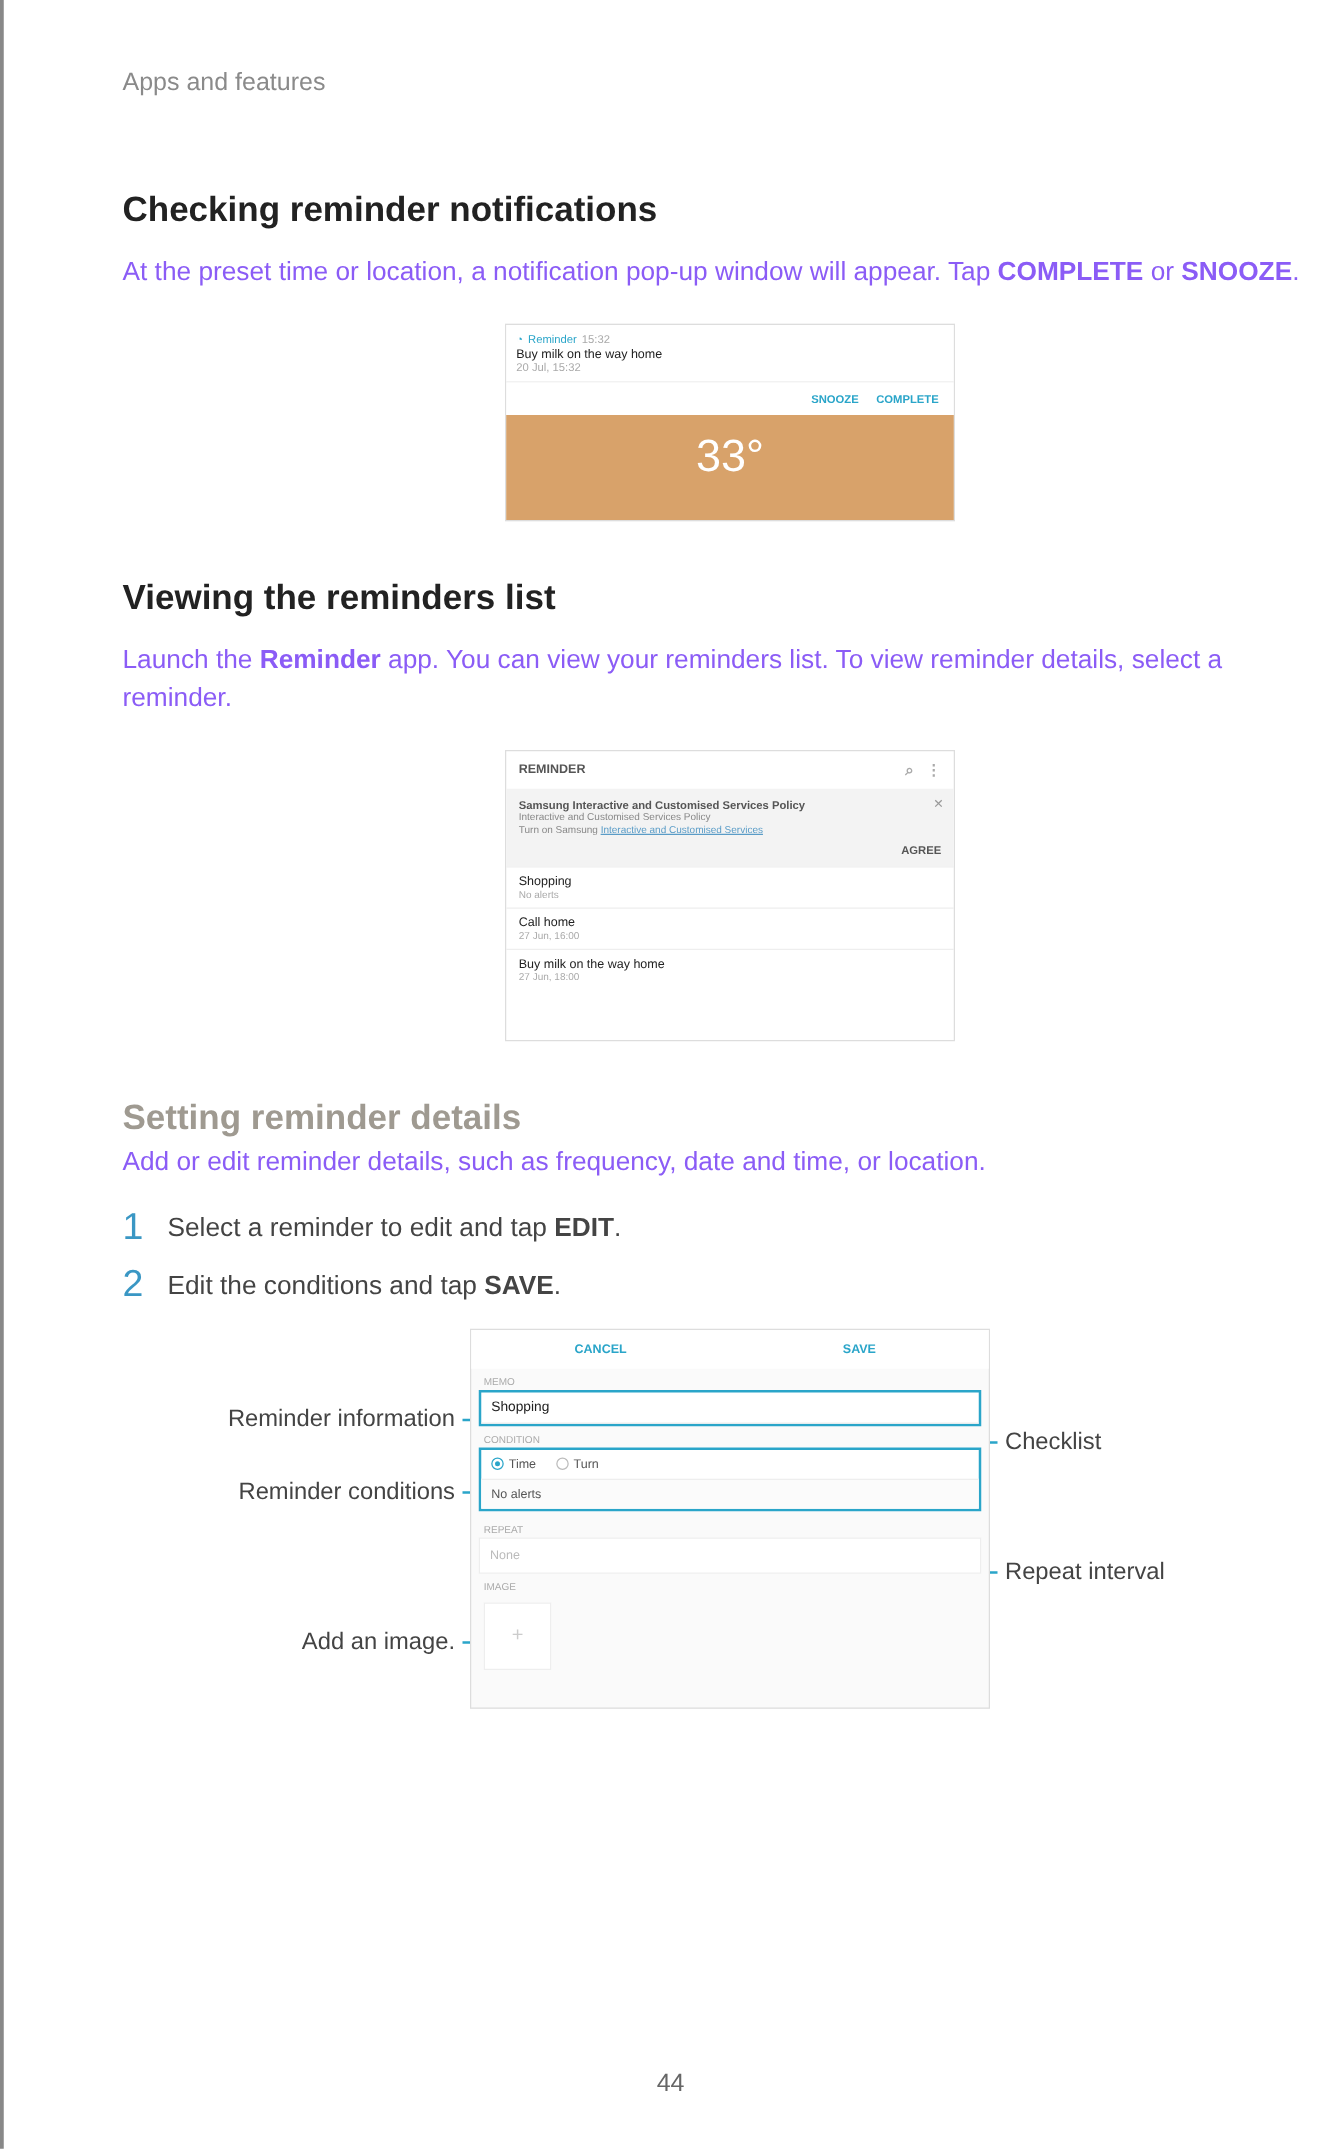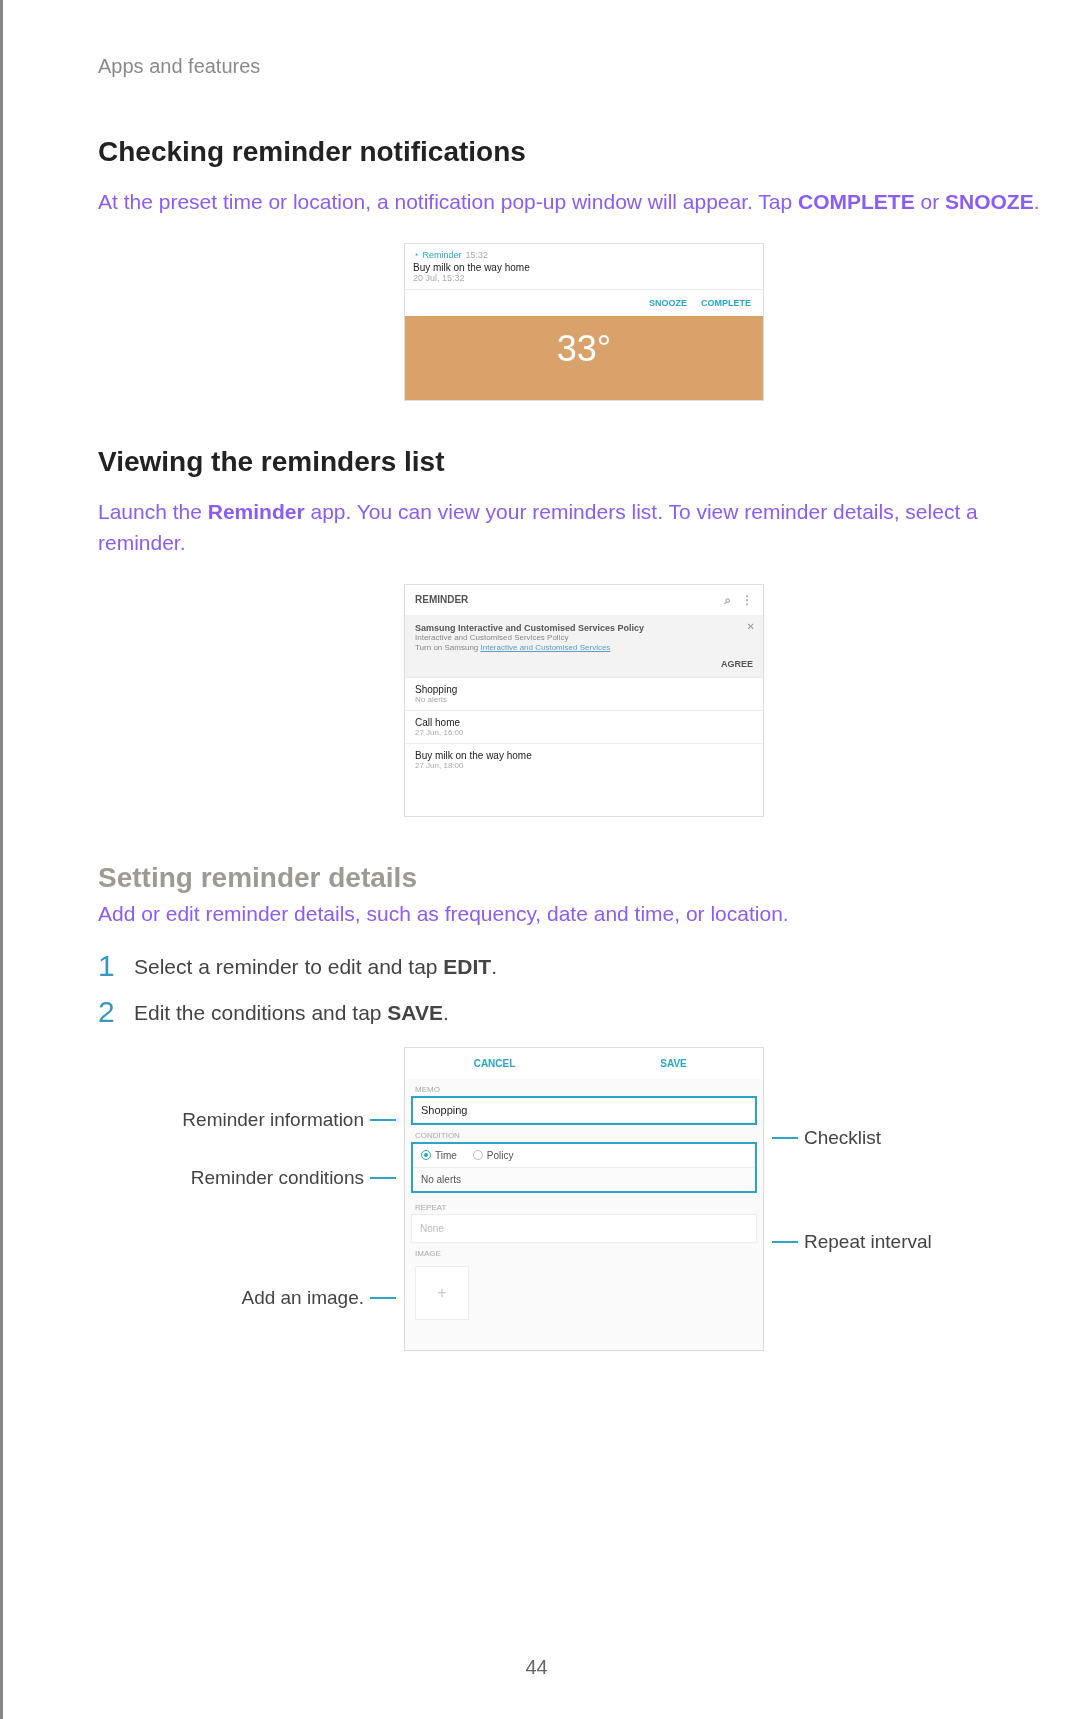--- a/index.html
+++ b/index.html
@@ -9,21 +9,21 @@
     width: 1070px;
     height: 1719px;
     position: relative;
     color: #3a3a3a;
     border-left: 3px solid #888;
     padding: 55px 0 0 95px;
   }
   .breadcrumb {
     color: #8a8a8a;
     font-size: 20px;
-    margin-bottom: 58px;
+    margin-bottom: 74px;
   }
   h2.section {
     font-size: 28px;
     font-weight: 700;
     color: #222;
     margin-bottom: 18px;
   }
   p.body {
     font-size: 21px;
     line-height: 1.5;
@@ -111,21 +111,21 @@
     color: #3a97c4;
     font-size: 30px;
     font-weight: 400;
   }
   
   .shot3-wrap {
     display: flex; justify-content: center; position: relative;
     margin-top: 20px; margin-bottom: 60px;
   }
   .shot3 {
-    width: 360px;
+    width: 416px;
     border: 1px solid #ddd;
     background: #fafafa;
     font-size: 10px;
     position: relative;
   }
   .shot3 .topbar {
     display: flex; background: #fff;
   }
   .shot3 .topbar div {
     flex: 1; text-align: center; padding: 10px 0;
@@ -304,21 +304,21 @@
     </div>
     <div class="lbl">CONDITION</div>
     <div class="cond-box">
       <div class="cond-radio">
         <span>
             <span class="radio-dot on"></span>
             <span>Time</span>
           </span>
         <span>
             <span class="radio-dot off"></span>
-            <span>Policy</span>
+            <span>Turn</span>
           </span>
       </div>
       <div class="cond-val">No alerts</div>
     </div>
     <div class="lbl">REPEAT</div>
     <div class="repeat-row">None</div>
     <div class="lbl">IMAGE</div>
     <div class="img-box">
       <span>+</span>
     </div>

